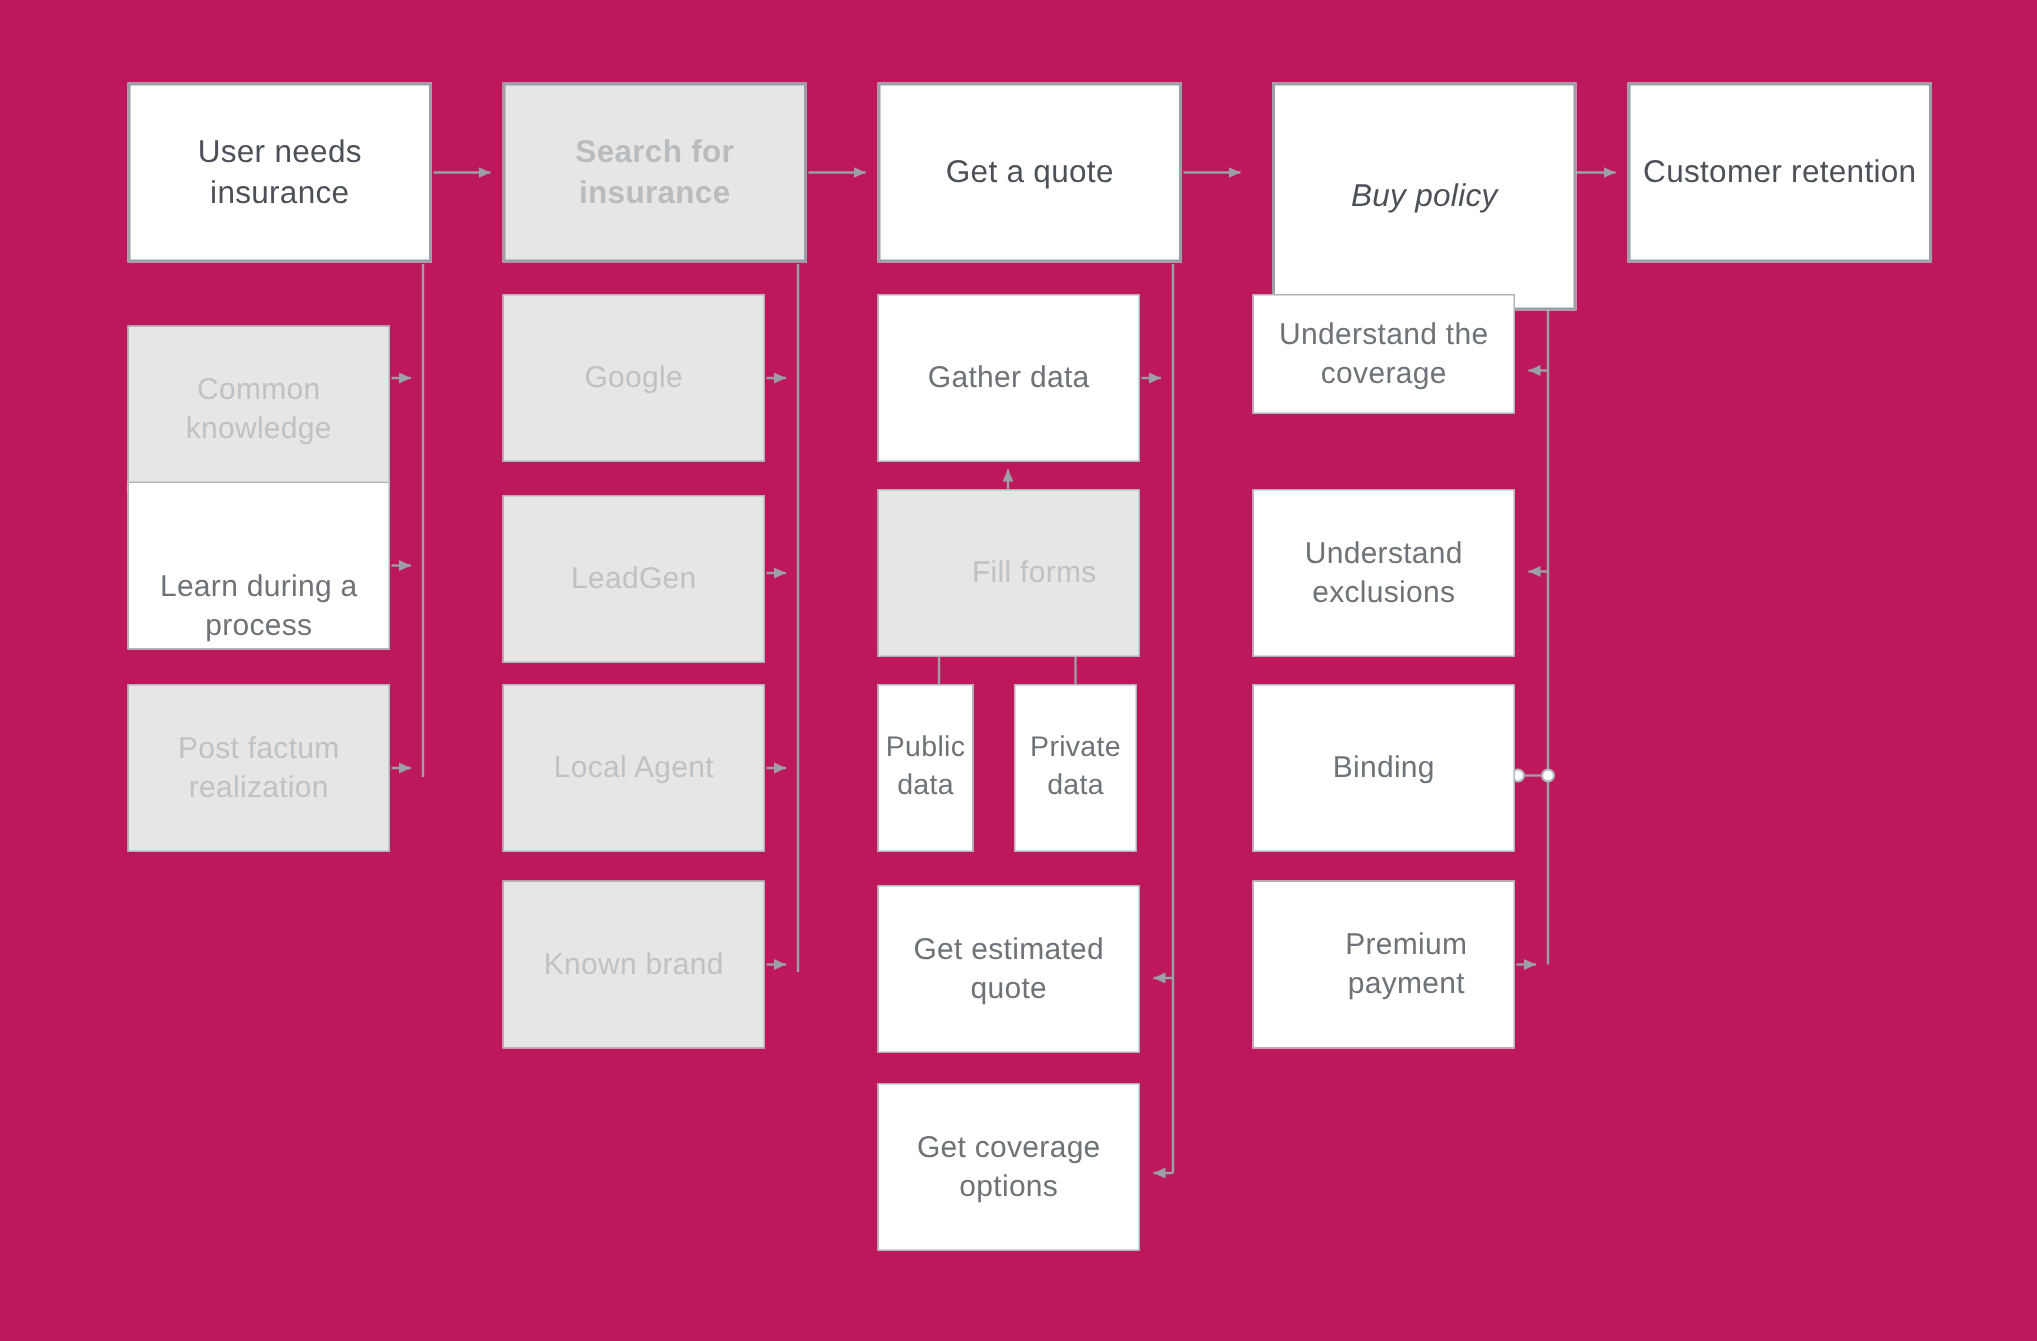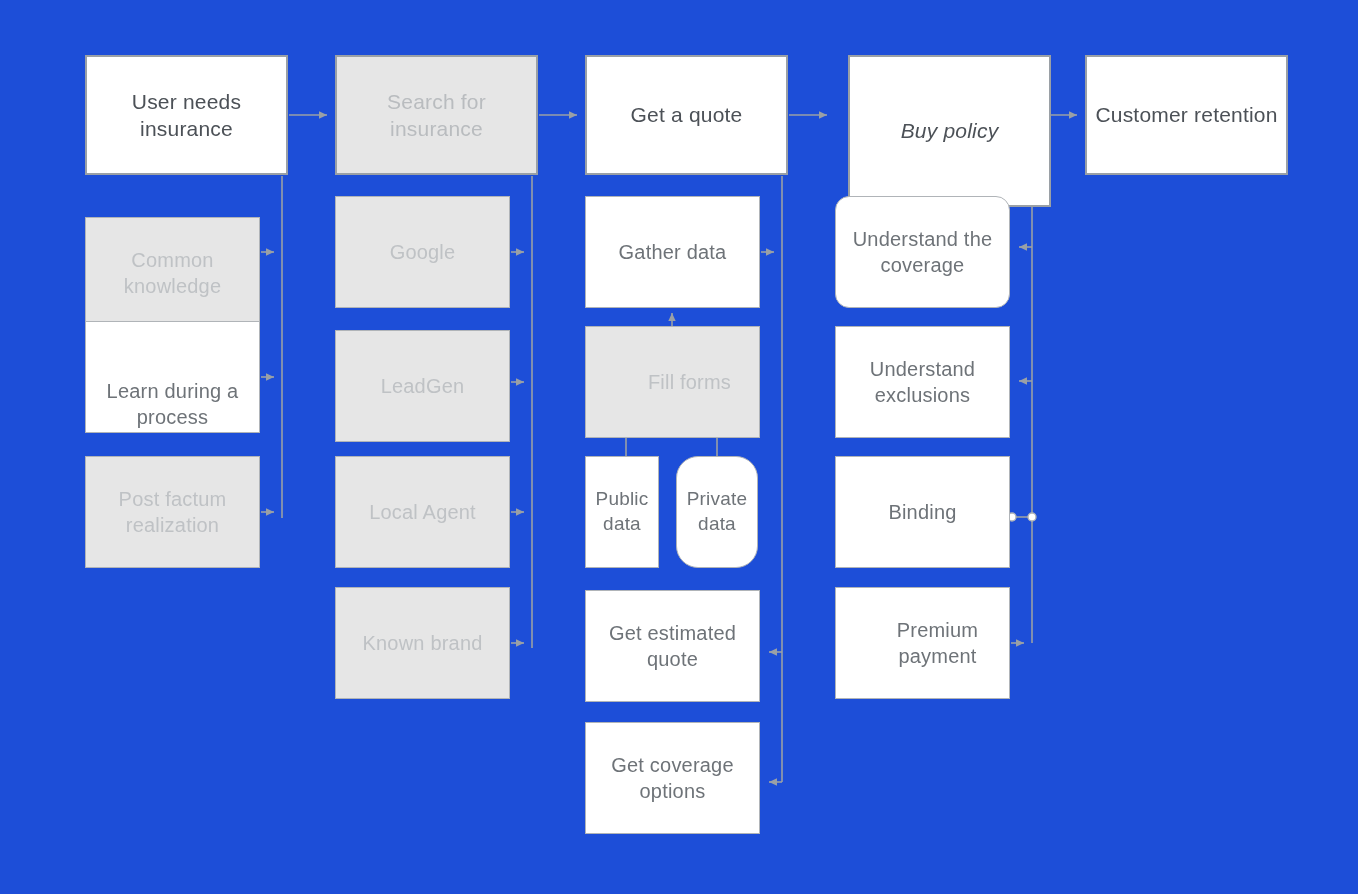--- a/index.html
+++ b/index.html
@@ -11,21 +11,21 @@
   body {
     font-family: "Liberation Sans", sans-serif;
     width: 1358px;
     height: 894px;
     overflow: hidden;
   }
   #canvas {
     position: relative;
     width: 1358px;
     height: 894px;
-    background: #1d4ed8;
+    background: #be185d;
   }
   svg.wires {
     position: absolute;
     left: 0;
     top: 0;
     width: 1358px;
     height: 894px;
     pointer-events: none;
   }
   .node {
@@ -150,21 +150,21 @@
         <circle cx="1032" cy="517" r="4" fill="#ffffff" stroke="#b0b4b8" stroke-width="1.4"></circle>
       </g>
 
     </g>
   </svg>
 
   <div class="node stage" style="left:85px; top:55px; width:203px; height:120px;">
     <span>User needs insurance</span>
   </div>
 
-  <div class="node stage tinted" style="left:335px; top:55px; width:203px; height:120px;">
+  <div class="node stage tinted" style="left:335px; top:55px; width:203px; height:120px;font-weight:bold;">
     <span>Search for insurance</span>
   </div>
 
   <div class="node stage" style="left:585px; top:55px; width:203px; height:120px;">
     <span>Get a quote</span>
   </div>
 
   <div class="node stage" style="left:848px; top:55px; width:203px; height:152px;font-style:italic;">
     <span>Buy policy</span>
   </div>
@@ -202,37 +202,37 @@
   </div>
 
   <div class="node sub" style="left:585px; top:196px; width:175px; height:112px;">
     <span>Gather data</span>
   </div>
 
   <div class="node sub tinted" style="left:585px; top:326px; width:175px; height:112px;padding-left:40px;">
     <span>Fill forms</span>
   </div>
 
-  <div class="node sub small" style="left:585px; top:456px; width:74px; height:112px;">
+  <div class="node sub small" style="left:585px; top:456px; width:64px; height:112px;">
     <span>Public data</span>
   </div>
 
-  <div class="node sub small" style="left:676px; top:456px; width:82px; height:112px;border-radius:22px;">
+  <div class="node sub small" style="left:676px; top:456px; width:82px; height:112px;">
     <span>Private data</span>
   </div>
 
   <div class="node sub" style="left:585px; top:590px; width:175px; height:112px;">
     <span>Get estimated quote</span>
   </div>
 
   <div class="node sub" style="left:585px; top:722px; width:175px; height:112px;">
     <span>Get coverage options</span>
   </div>
 
-  <div class="node sub" style="left:835px; top:196px; width:175px; height:112px;border-radius:14px;">
+  <div class="node sub" style="left:835px; top:196px; width:175px; height:80px;">
     <span>Understand the coverage</span>
   </div>
 
   <div class="node sub" style="left:835px; top:326px; width:175px; height:112px;">
     <span>Understand exclusions</span>
   </div>
 
   <div class="node sub" style="left:835px; top:456px; width:175px; height:112px;">
     <span>Binding</span>
   </div>

